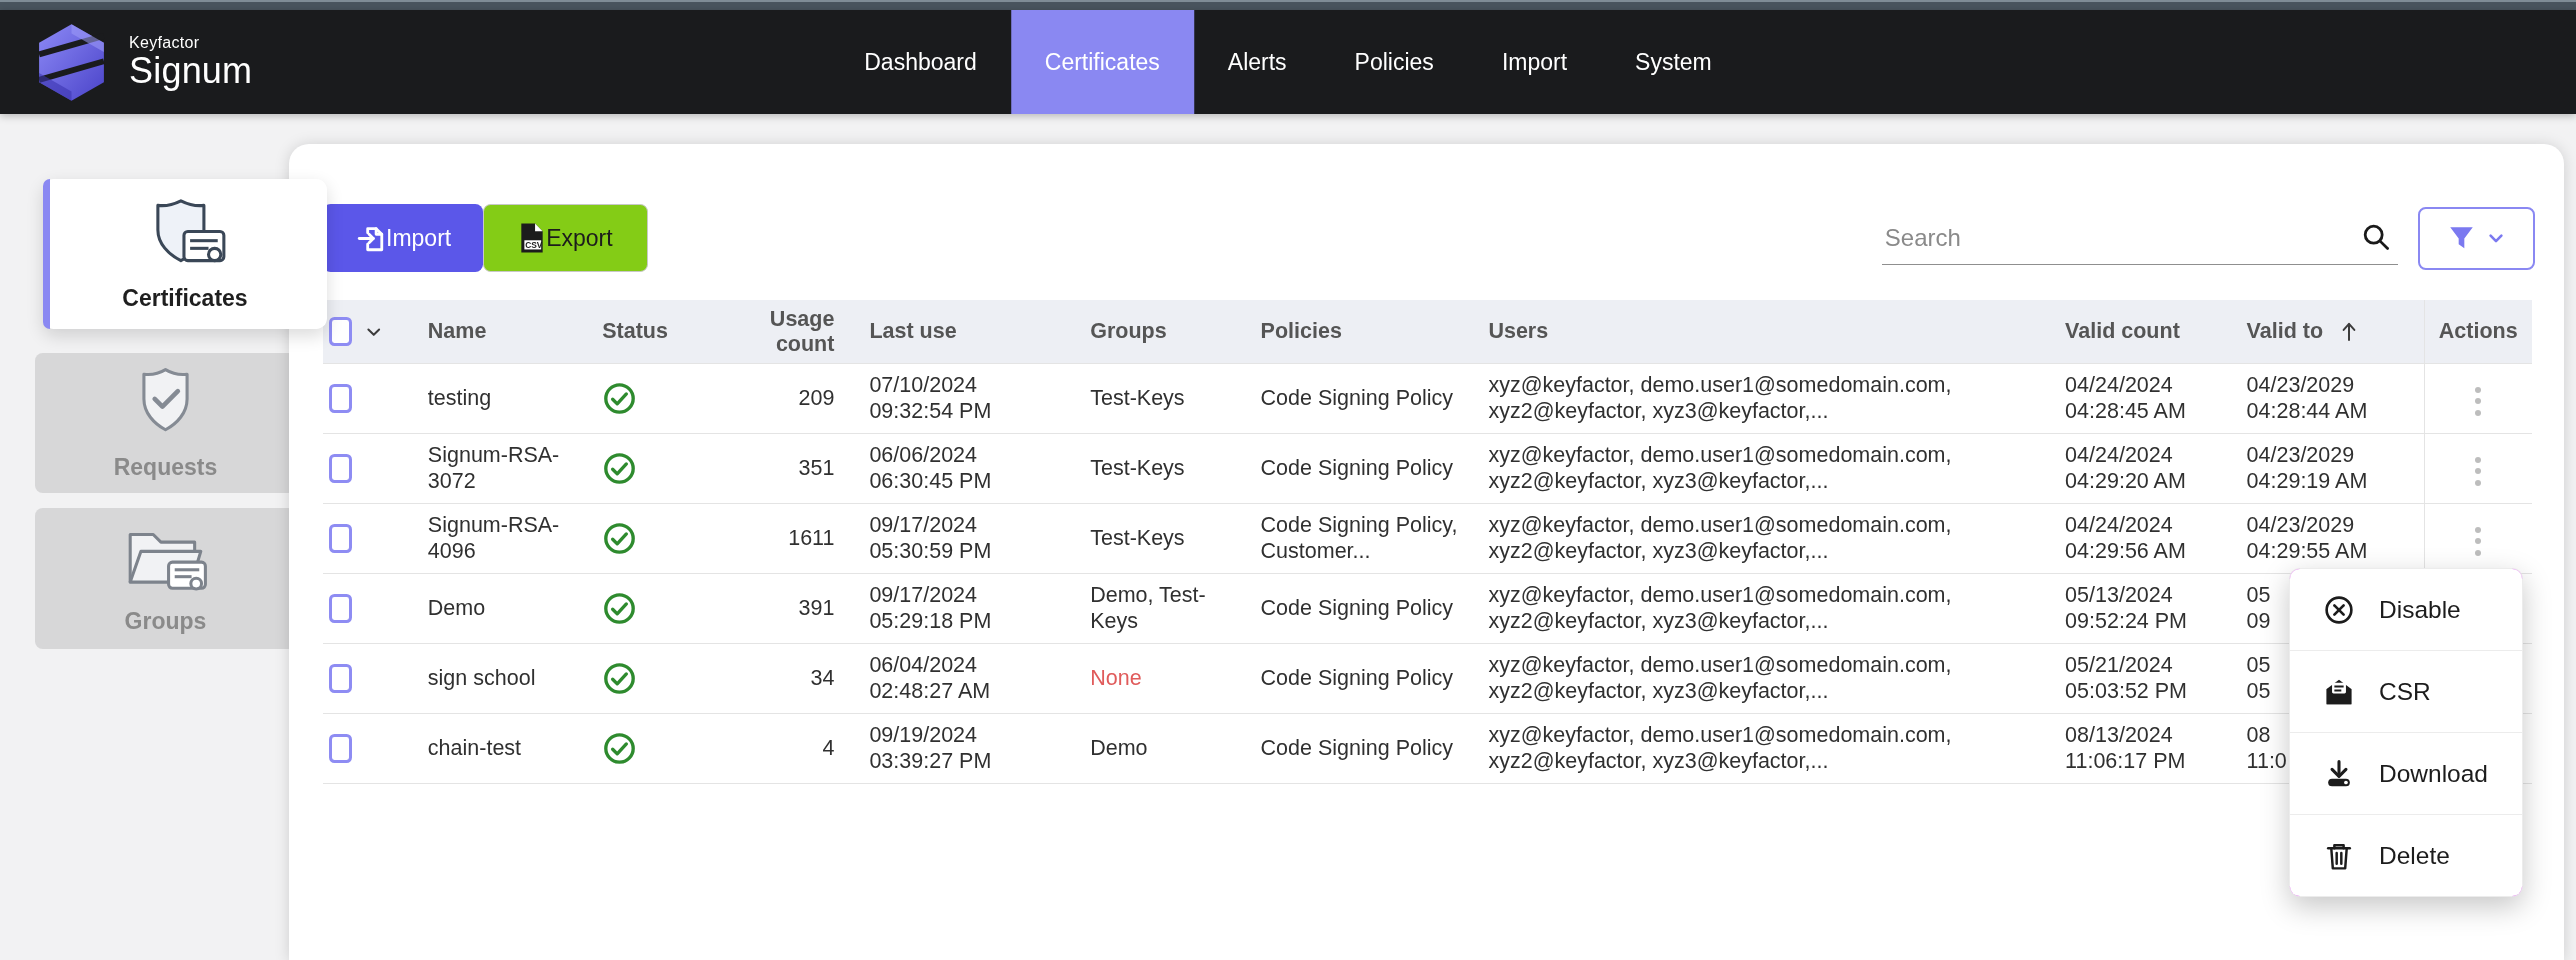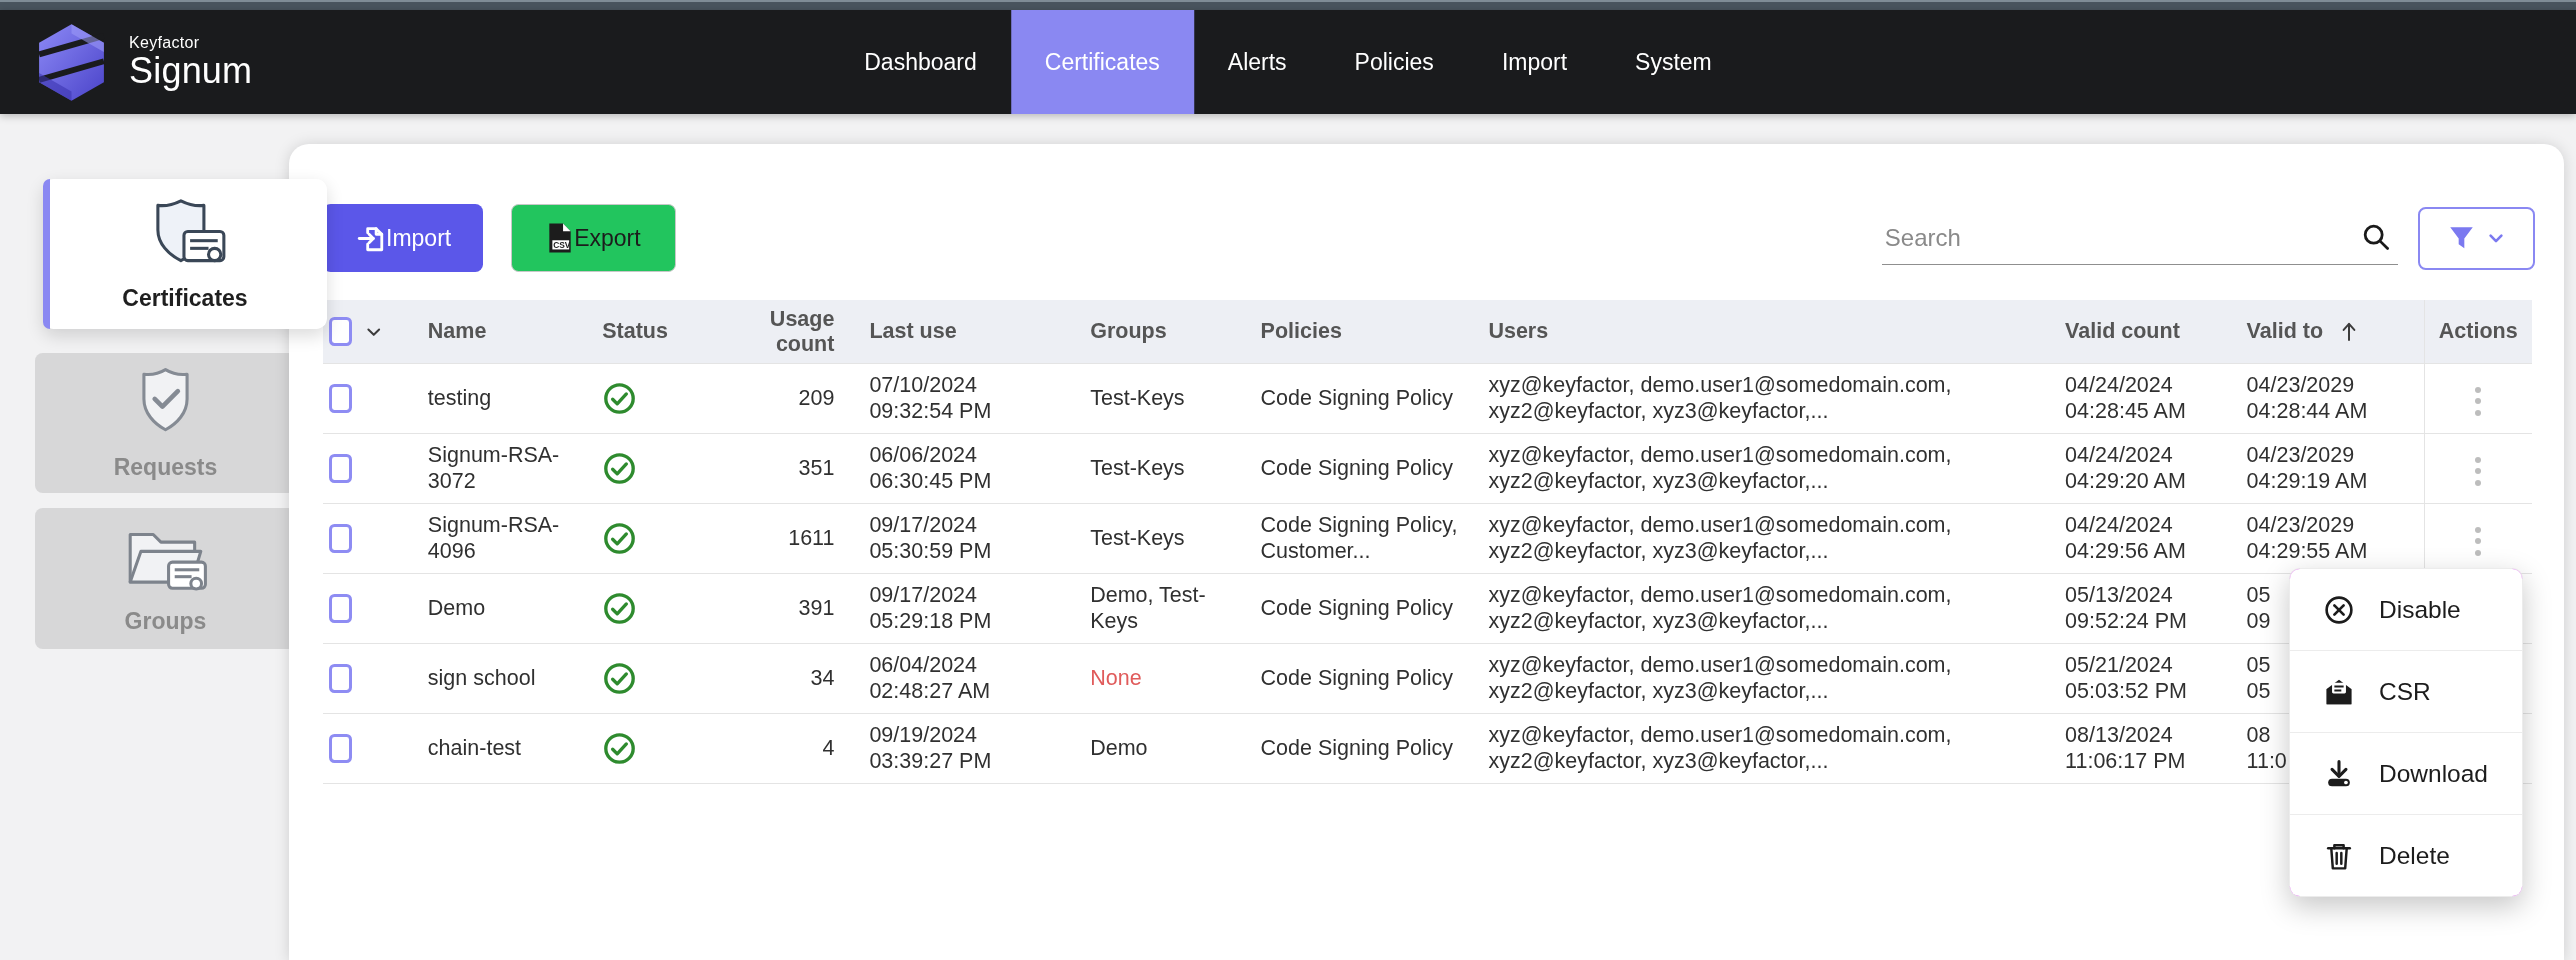--- a/index.html
+++ b/index.html
@@ -34,21 +34,21 @@
   .card-groups{left:35px;top:508px;width:261px;height:141px;background:#d7d7d8;border-radius:7.7px;z-index:5;}
   .card-requests .lbl,.card-groups .lbl{color:#8a8a8a;}
   
   .panel{
     position:absolute;left:289px;top:144px;right:12.3px;bottom:0;background:#fff;
     border-radius:20px 20px 0 0;box-shadow:0 1.5px 15.3px rgba(0,0,0,.15);z-index:10;
   }
   .toolbar{display:flex;align-items:center;padding:60px 29px 0 34px;}
   .btn{display:flex;align-items:center;gap:0;height:68px;border-radius:7.7px;font-size:23px;cursor:pointer;box-sizing:border-box;justify-content:center;}
   .btn-import{background:#5b57e9;color:#fff;padding:0 32px;border:none;}
-  .btn-export{background:#22c55e;color:#1c1c1c;padding:0 34px;border:1.5px solid #c8c8c8;margin-left:28px;}
+  .btn-export{background:#84cc16;color:#1c1c1c;padding:0 34px;border:1.5px solid #c8c8c8;}
   .search-box{margin-left:auto;position:relative;width:516px;}
   .search-box input{
     width:100%;box-sizing:border-box;font-size:24px;color:#333;padding:12.3px 48px 12.3px 3.1px;
     border:none;border-bottom:1.5px solid #8f8f8f;outline:none;background:transparent;
     font-family:"Liberation Sans", sans-serif;
   }
   .search-box input::placeholder{color:#8a8a8a;}
   .search-icon{position:absolute;right:4.6px;top:9.2px;}
   .filter-btn{margin-left:20px;width:117px;height:63px;border-radius:7.7px;border:2.3px solid #8a88f2;background:#fff;
     display:flex;align-items:center;justify-content:center;gap:9.2px;cursor:pointer;box-sizing:border-box;}

